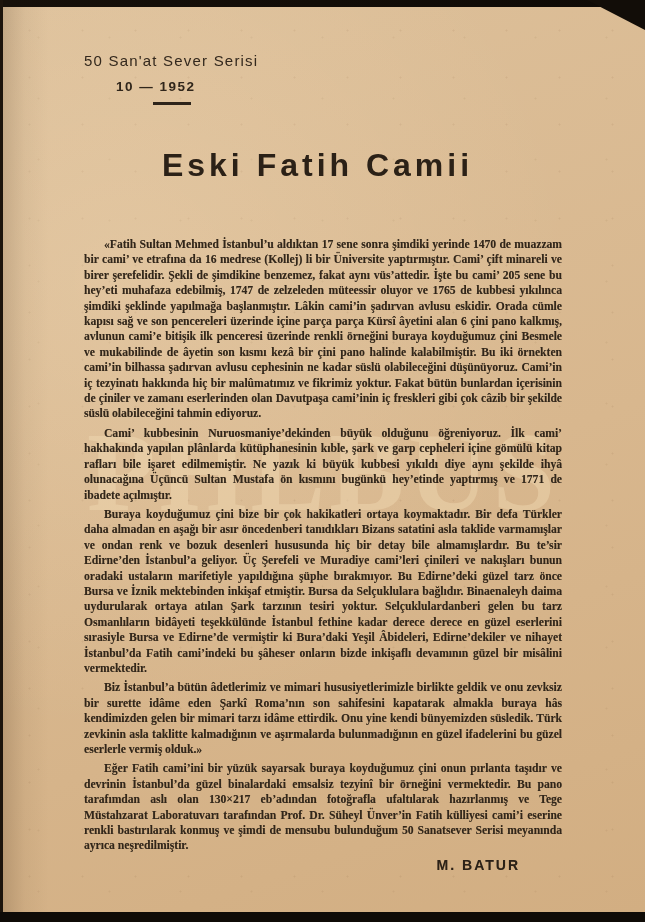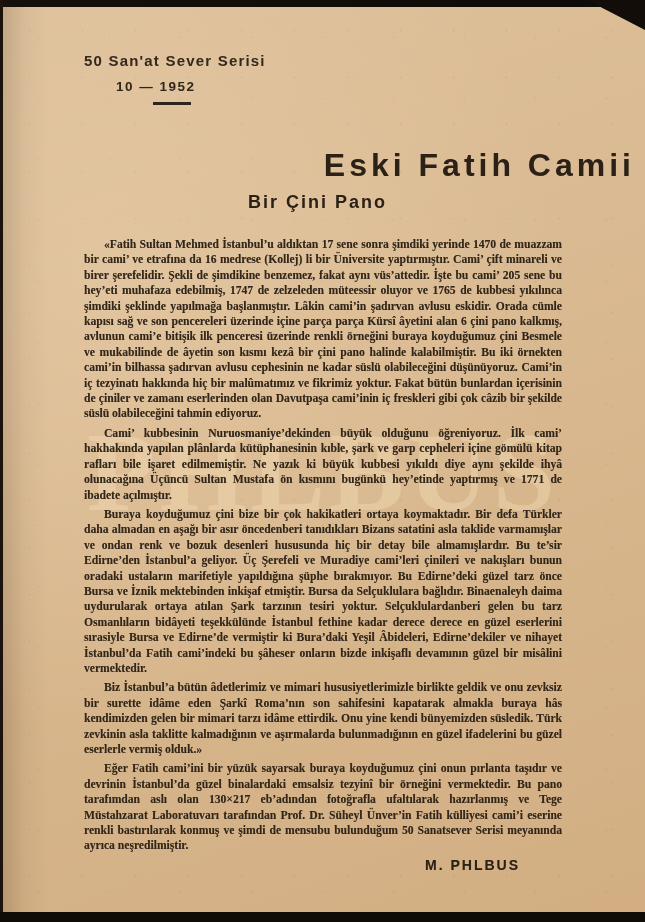--- a/index.html
+++ b/index.html
@@ -51,36 +51,36 @@
     opacity: .42;
     white-space: nowrap;
     pointer-events: none;
     z-index: 1;
     margin-left: 9px;
   }
   .content { position: absolute; inset: 0; z-index: 2; color: #2e241a; }
   .series {
     position: absolute; left: 84px; top: 52px;
     font-family: "Liberation Sans", sans-serif;
-    font-weight: bold; font-size: 15px; letter-spacing: 1.2px;
+    font-weight: normal; font-size: 15px; letter-spacing: 1.2px;
     color: #33281d;
   }
   .issue {
     position: absolute; left: 116px; top: 79px;
     font-family: "Liberation Sans", sans-serif;
     font-weight: bold; font-size: 13.5px; letter-spacing: 1.5px;
     color: #30261b;
   }
   .rule {
     position: absolute; left: 153px; top: 102px;
     width: 38px; height: 2.5px; background: #2e241a;
   }
   .title {
     position: absolute; left: 0; right: 10px; top: 147px;
-    text-align: right;
+    text-align: center;
     font-family: "Liberation Sans", sans-serif;
     font-weight: bold; font-size: 32px; letter-spacing: 4px;
     color: #2b2117;
   }
   .subtitle {
     position: absolute; left: 0; right: 10px; top: 192px;
     text-align: center;
     font-family: "Liberation Sans", sans-serif;
     font-weight: bold; font-size: 18px; letter-spacing: 2px;
     color: #2b2117;
@@ -115,23 +115,22 @@
 <div class="edge-left"></div>
 <div class="edge-bottom"></div>
 
 <div class="watermark">PHLBUS</div>
 
 <div class="content">
   <div class="series">50 San'at Sever Serisi</div>
   <div class="issue">10 — 1952</div>
   <div class="rule"></div>
   <div class="title">Eski Fatih Camii</div>
-  <div class="subtitle">Bir Çini Pano</div>
 
   <div class="body-text">
     <p>«Fatih Sultan Mehmed İstanbul’u aldıktan 17 sene sonra şimdiki yerinde 1470 de muazzam bir cami’ ve etrafına da 16 medrese (Kollej) li bir Üniversite yaptırmıştır. Cami’ çift minareli ve birer şerefelidir. Şekli de şimdikine benzemez, fakat aynı vüs’attedir. İşte bu cami’ 205 sene bu hey’eti muhafaza edebilmiş, 1747 de zelzeleden müteessir oluyor ve 1765 de kubbesi yıkılınca şimdiki şeklinde yapılmağa başlanmıştır. Lâkin cami’in şadırvan avlusu eskidir. Orada cümle kapısı sağ ve son pencereleri üzerinde içine parça parça Kürsî âyetini alan 6 çini pano kalkmış, avlunun cami’e bitişik ilk penceresi üzerinde renkli örneğini buraya koyduğumuz çini Besmele ve mukabilinde de âyetin son kısmı kezâ bir çini pano halinde kalabilmiştir. Bu iki örnekten cami’in bilhassa şadırvan avlusu cephesinin ne kadar süslü olabileceğini düşünüyoruz. Cami’in iç tezyinatı hakkında hiç bir malûmatımız ve fikrimiz yoktur. Fakat bütün bunlardan içerisinin de çiniler ve zamanı eserlerinden olan Davutpaşa cami’inin iç freskleri gibi çok câzib bir şekilde süslü olabileceğini tahmin ediyoruz.</p>
     <p>Cami’ kubbesinin Nuruosmaniye’dekinden büyük olduğunu öğreniyoruz. İlk cami’ hakhakında yapılan plânlarda kütüphanesinin kıble, şark ve garp cepheleri içine gömülü kitap rafları bile işaret edilmemiştir. Ne yazık ki büyük kubbesi yıkıldı diye aynı şekilde ihyâ olunacağına Üçüncü Sultan Mustafa ön kısmını bugünkü hey’etinde yaptırmış ve 1771 de ibadete açılmıştır.</p>
     <p>Buraya koyduğumuz çini bize bir çok hakikatleri ortaya koymaktadır. Bir defa Türkler daha almadan en aşağı bir asır öncedenberi tanıdıkları Bizans satatini asla taklide varmamışlar ve ondan renk ve bozuk desenleri hususunda hiç bir detay bile almamışlardır. Bu te’sir Edirne’den İstanbul’a geliyor. Üç Şerefeli ve Muradiye cami’leri çinileri ve nakışları bunun oradaki ustaların marifetiyle yapıldığına şüphe bırakmıyor. Bu Edirne’deki güzel tarz önce Bursa ve İznik mektebinden inkişaf etmiştir. Bursa da Selçuklulara bağlıdır. Binaenaleyh daima uydurularak ortaya atılan Şark tarzının tesiri yoktur. Selçuklulardanberi gelen bu tarz Osmanlıların bidâyeti teşekkülünde İstanbul fethine kadar derece derece en güzel eserlerini sırasiyle Bursa ve Edirne’de vermiştir ki Bura’daki Yeşil Âbideleri, Edirne’dekiler ve nihayet İstanbul’da Fatih cami’indeki bu şâheser onların bizde inkişaflı devamının güzel bir misâlini vermektedir.</p>
     <p>Biz İstanbul’a bütün âdetlerimiz ve mimari hususiyetlerimizle birlikte geldik ve onu zevksiz bir surette idâme eden Şarkî Roma’nın son sahifesini kapatarak almakla buraya hâs kendimizden gelen bir mimari tarzı idâme ettirdik. Onu yine kendi bünyemizden süsledik. Türk zevkinin asla taklitte kalmadığının ve aşırmalarda bulunmadığının en güzel ifadelerini bu güzel eserlerle vermiş olduk.»</p>
     <p>Eğer Fatih cami’ini bir yüzük sayarsak buraya koyduğumuz çini onun pırlanta taşıdır ve devrinin İstanbul’da güzel binalardaki emsalsiz tezyinî bir örneğini vermektedir. Bu pano tarafımdan aslı olan 130×217 eb’adından fotoğrafla ufaltılarak hazırlanmış ve Tege Müstahzarat Laboratuvarı tarafından Prof. Dr. Süheyl Ünver’in Fatih külliyesi cami’i eserine renkli bastırılarak konmuş ve şimdi de mensubu bulunduğum 50 Sanatsever Serisi meyanında ayrıca neşredilmiştir.</p>
-    <div class="signature">M. PHLBUS</div>
+    <div class="signature">M. BATUR</div>
   </div>
 </div>
 
 </body></html>

